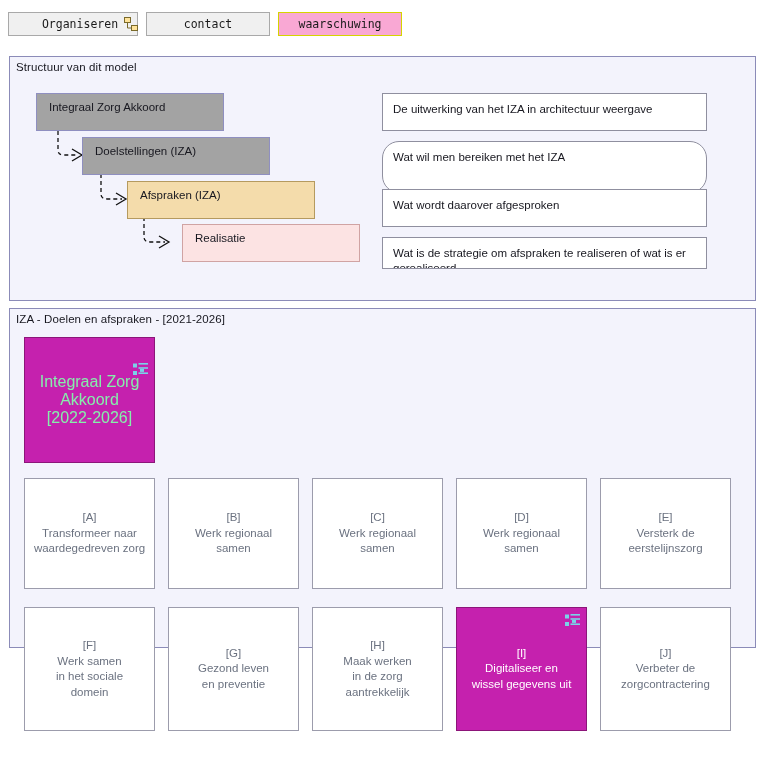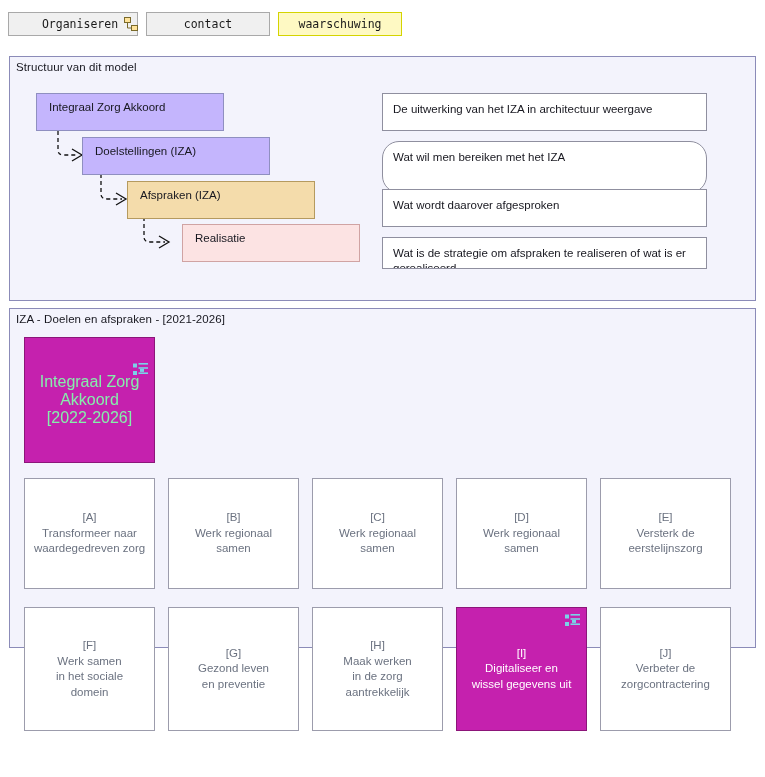--- a/index.html
+++ b/index.html
@@ -40,21 +40,21 @@
     gap: 6px;
     margin-right: 8px;
     box-sizing: border-box;
     cursor: pointer;
     white-space: nowrap;
   }
   .tb-btn.organise { width: 130px; padding-left: 34px; }
   .tb-btn.contact  { width: 124px; }
   .tb-btn.warn {
     width: 124px;
-    background: #fef9c3;
+    background: #f9a8d4;
     border: 1px solid #d4d400;
   }
   .org-icon { width: 14px; height: 14px; display: block; }
 
   
   .panel {
     position: absolute;
     background: #f3f3fc;
     border: 1px solid #8b8bb8;
     box-sizing: border-box;
@@ -76,21 +76,21 @@
   .node {
     position: absolute;
     box-sizing: border-box;
     border: 1px solid #8f8fc0;
     background: #c9c9f0;
     font-size: 11.5px;
     color: #17171f;
     padding: 7px 0 0 12px;
     overflow: hidden;
   }
-  .node.blue   { background: #c4b5fd; border-color: #8f8fc0; }
+  .node.blue   { background: #a3a3a3; border-color: #8f8fc0; }
   .node.tan    { background: #f4dcab; border-color: #b59a5f; }
   .node.pink   { background: #fce3e3; border-color: #d0a3a3; }
 
   .notebox {
     position: absolute;
     box-sizing: border-box;
     background: #ffffff;
     border: 1px solid #8f8f9f;
     font-size: 11.5px;
     color: #17171f;

